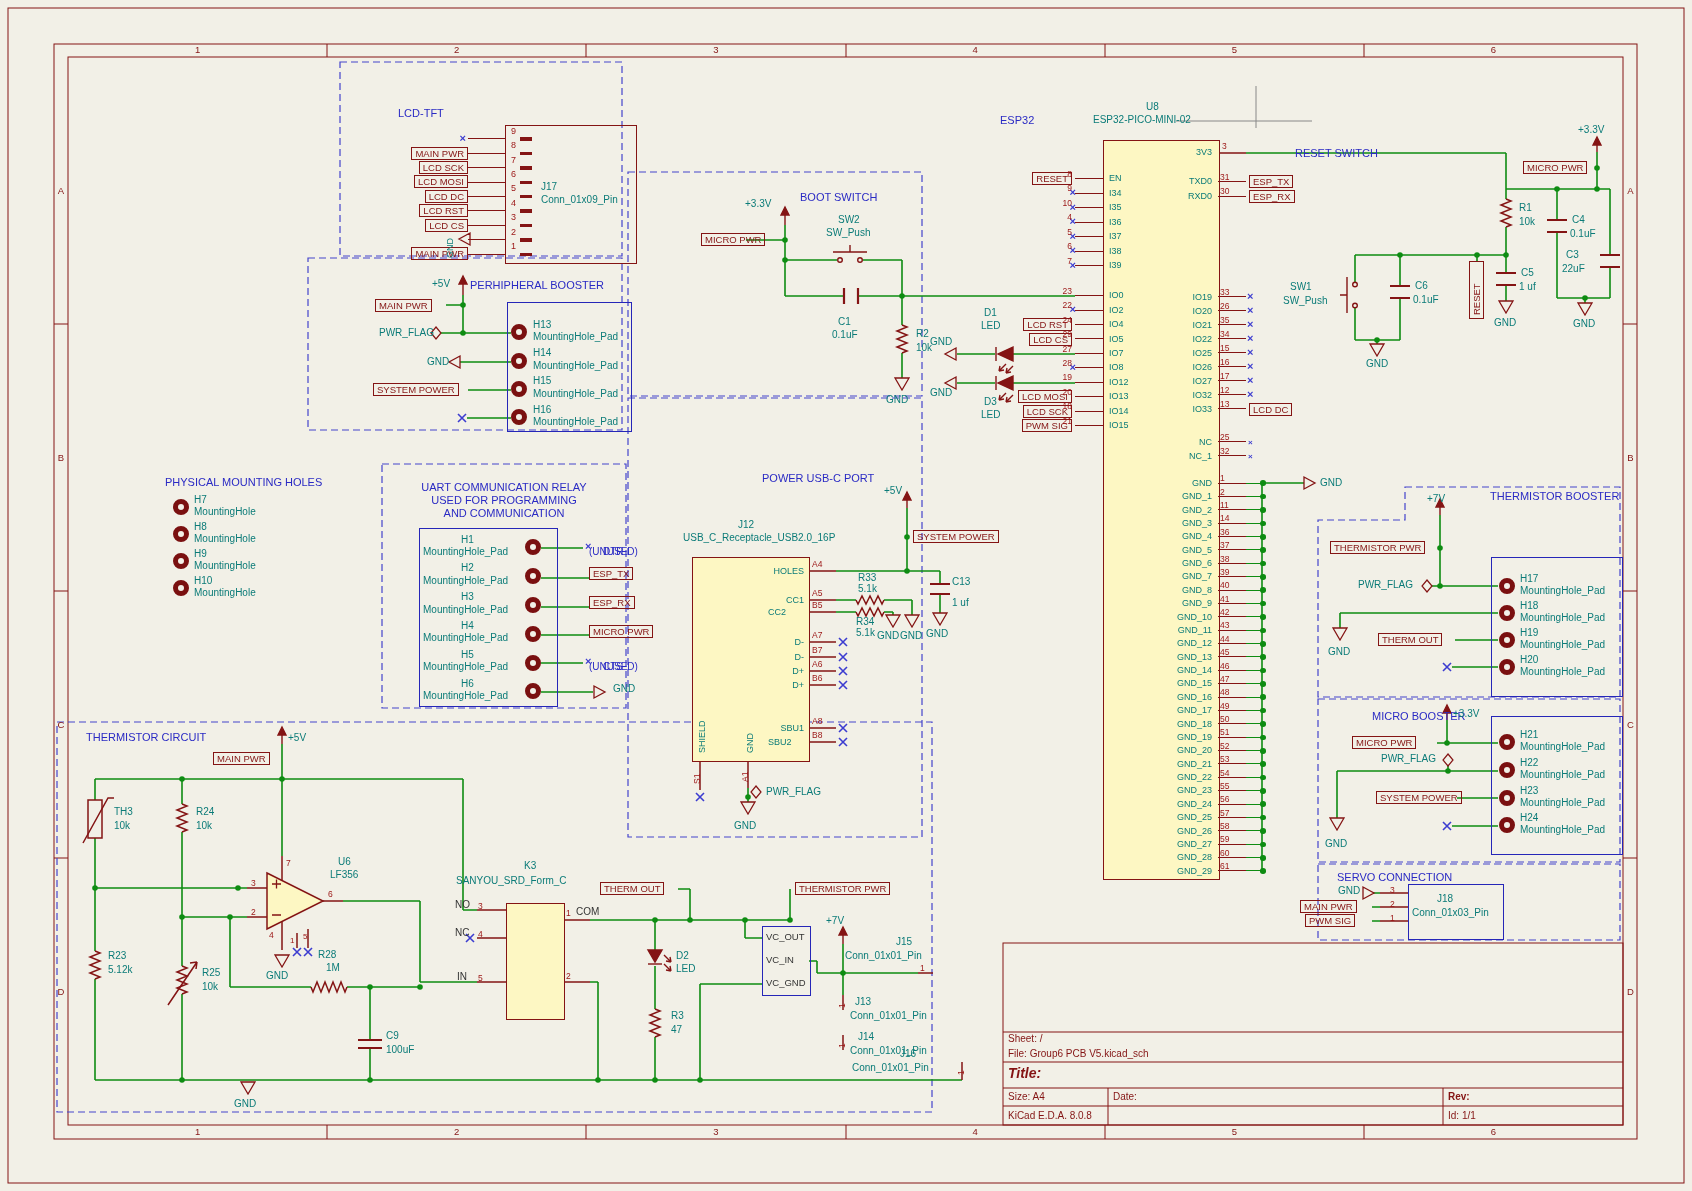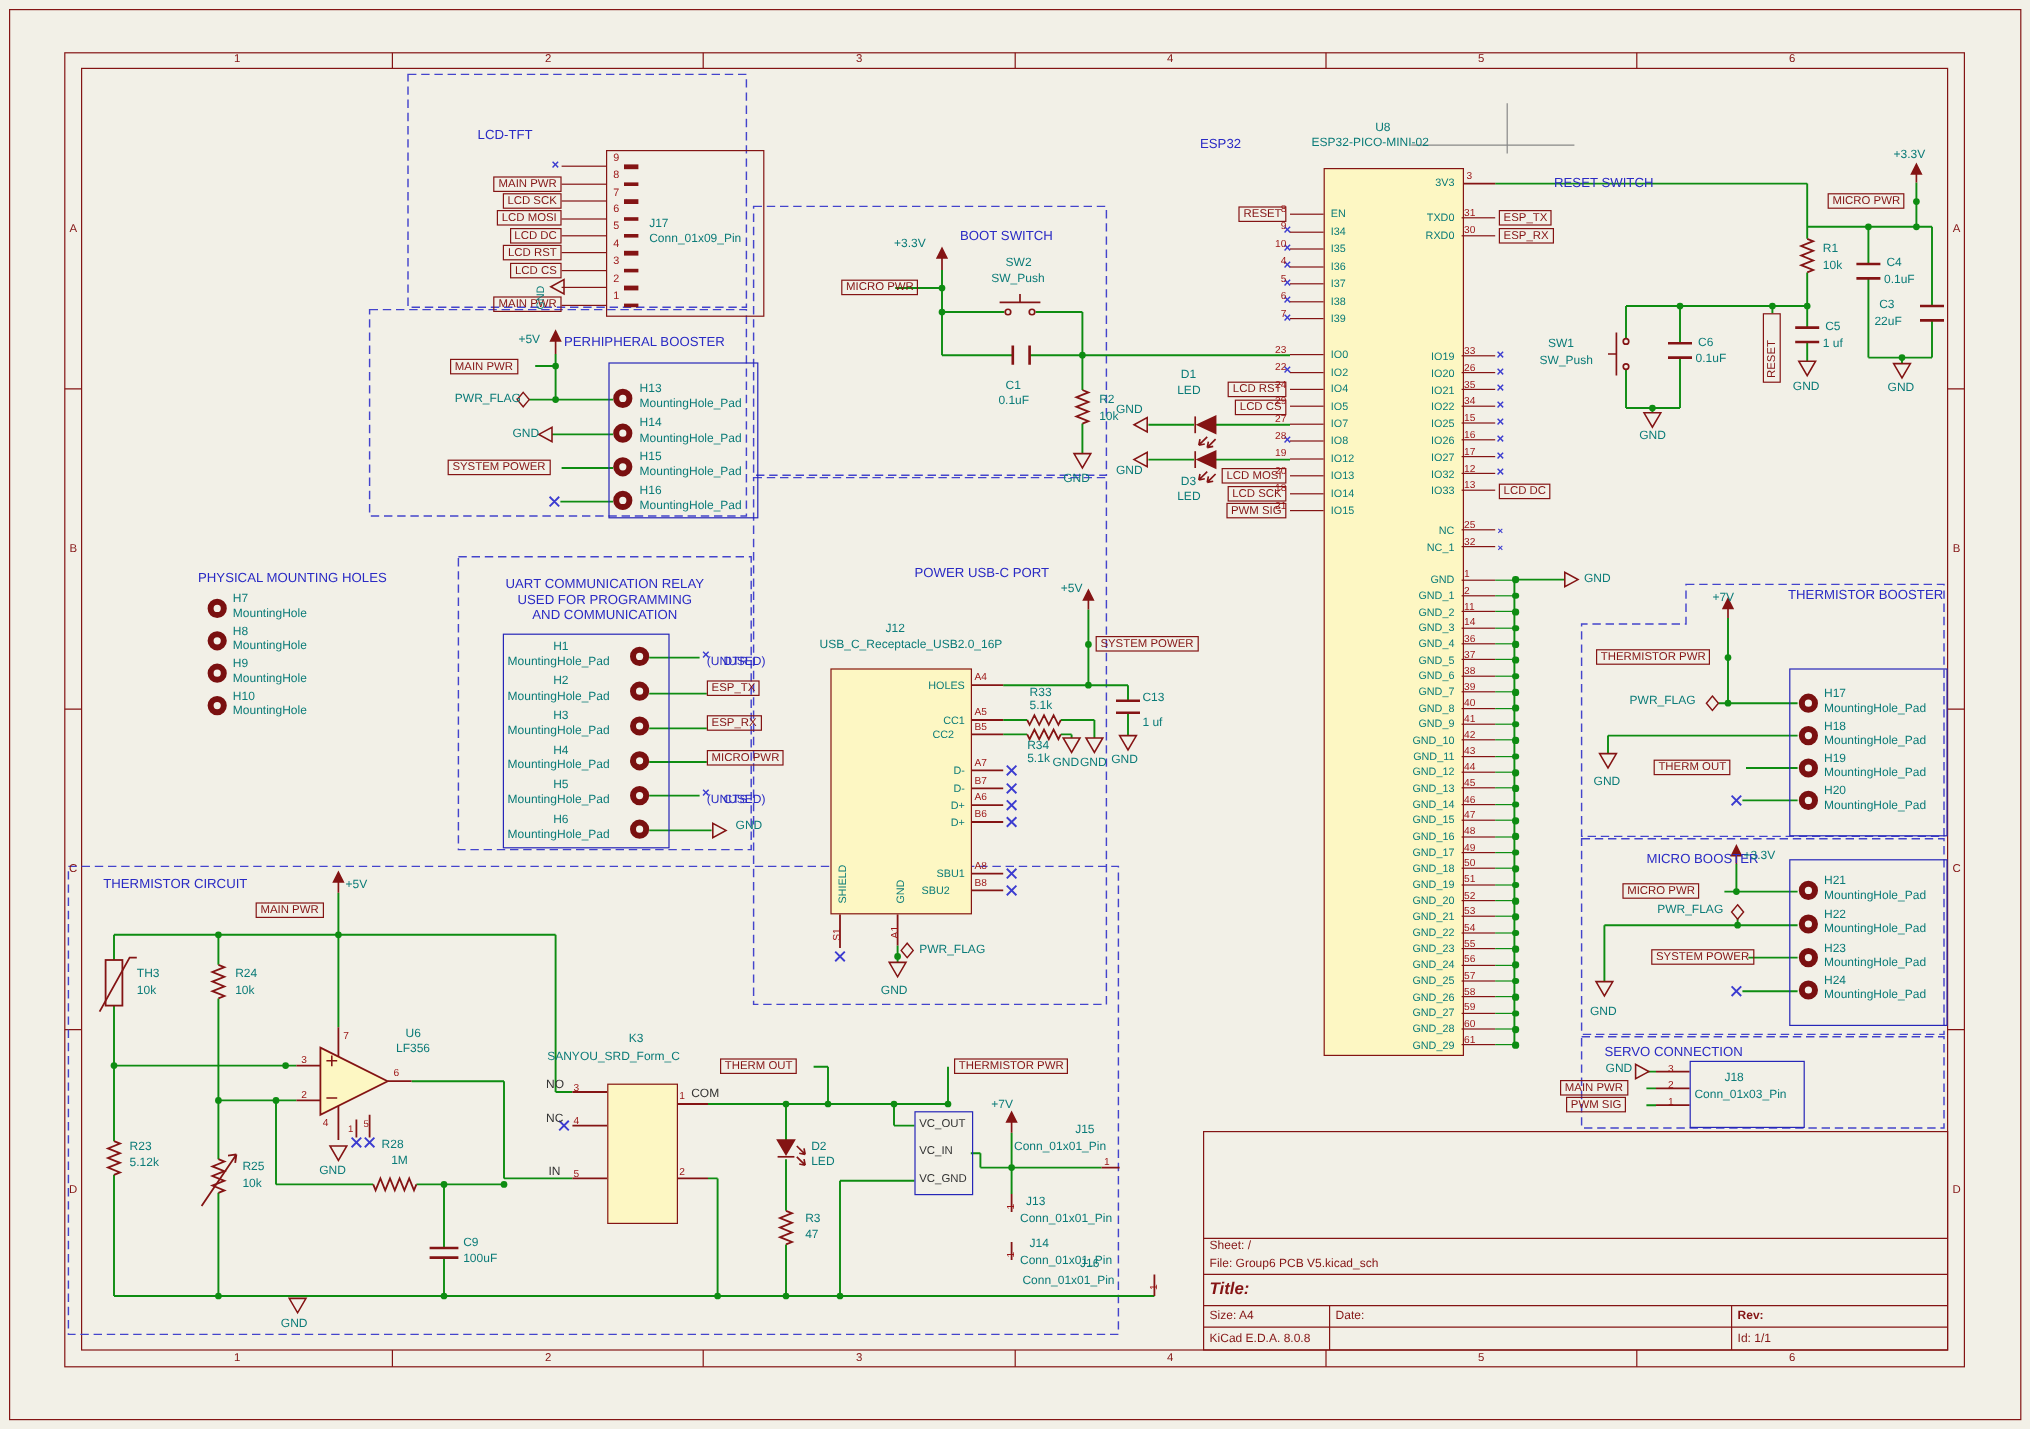--- a/index.html
+++ b/index.html
@@ -1003,21 +1003,21 @@
 <div class="t tt rot" style="left:744px;top:753px;font-size:9px">GND</div>
 <div class="t rr rot" style="left:691px;top:784px">S1</div>
 <div class="t rr rot" style="left:739px;top:782px">A1</div>
 <div class="t tt" style="left:766px;top:786px">PWR_FLAG</div>
 <div class="t tt" style="left:734px;top:820px">GND</div>
 
 <div class="t tt" style="left:768px;top:565px;width:36px;text-align:right;font-size:9px">HOLES</div>
 <div class="t rr" style="left:812px;top:558px">A4</div>
 <div class="t tt" style="left:768px;top:594px;width:36px;text-align:right;font-size:9px">CC1</div>
 <div class="t rr" style="left:812px;top:587px">A5</div>
-<div class="t tt" style="left:768px;top:606px;width:36px;text-align:center;font-size:9px">CC2</div>
+<div class="t tt" style="left:768px;top:606px;width:36px;text-align:left;font-size:9px">CC2</div>
 <div class="t rr" style="left:812px;top:599px">B5</div>
 <div class="t tt" style="left:768px;top:636px;width:36px;text-align:right;font-size:9px">D-</div>
 <div class="t rr" style="left:812px;top:629px">A7</div>
 <div class="t tt" style="left:768px;top:651px;width:36px;text-align:right;font-size:9px">D-</div>
 <div class="t rr" style="left:812px;top:644px">B7</div>
 <div class="t tt" style="left:768px;top:665px;width:36px;text-align:right;font-size:9px">D+</div>
 <div class="t rr" style="left:812px;top:658px">A6</div>
 <div class="t tt" style="left:768px;top:679px;width:36px;text-align:right;font-size:9px">D+</div>
 <div class="t rr" style="left:812px;top:672px">B6</div>
 <div class="t tt" style="left:768px;top:722px;width:36px;text-align:right;font-size:9px">SBU1</div>

